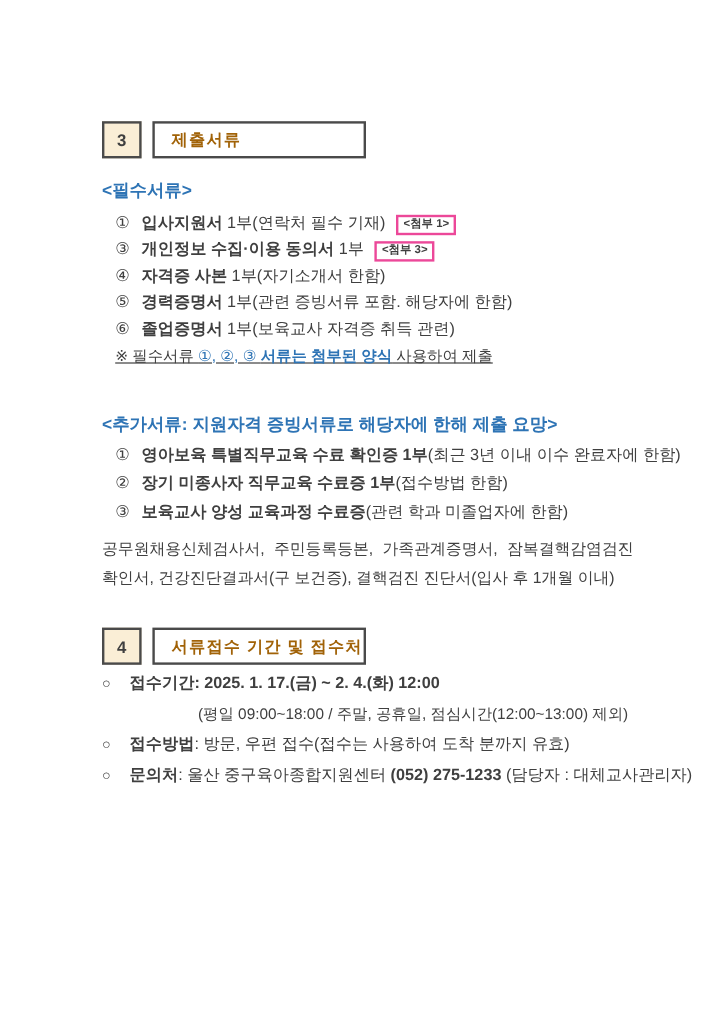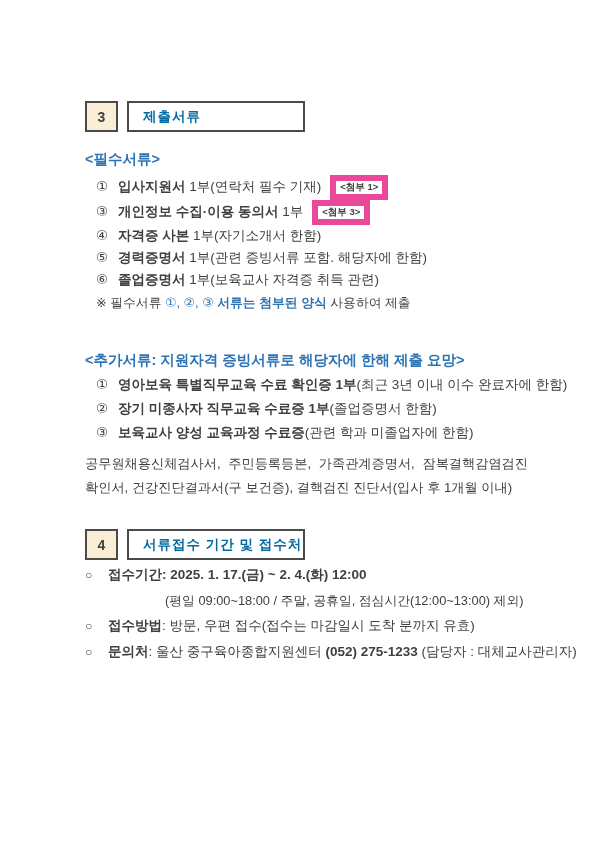--- a/index.html
+++ b/index.html
@@ -24,53 +24,54 @@
     display: flex; align-items: center; justify-content: center;
     font-weight: bold; font-size: 14px; color: #3f3f3f;
   }
   .title-box {
     width: 178px; height: 31px;
     margin-left: 9px;
     background: #ffffff;
     border: 2px solid #4a4a4a;
     display: flex; align-items: center;
     padding-left: 14px;
-    font-weight: bold; font-size: 13.5px; color: #0369a1;
+    font-weight: bold; font-size: 13.5px; color: #a16207;
     letter-spacing: 1px;
   }
   .blue-head {
     color: #2e74b5; font-weight: bold; font-size: 14.5px;
     margin-top: 17px; line-height: 20px;
     word-break: keep-all;
   }
   .items { margin-top: 6px; }
   .item {
     font-size: 13.5px; line-height: 22px;
     padding-left: 11px;
     word-break: keep-all;
     white-space: nowrap;
   }
   .cnum { display: inline-block; width: 22px; color: #3f3f3f; }
   .b { font-weight: bold; }
   .tag {
     display: inline-block;
-    border: 6px solid #ec4899;
+    border: 2px solid #ec4899;
     font-size: 9.5px; font-weight: bold;
     line-height: 12px;
     padding: 0 4px 1px 4px;
     margin-left: 9px;
     vertical-align: 1px;
     color: #3f3f3f;
     background: #ffffff;
   }
   .tag:empty { display: none; }
   .note {
     margin-top: 1px;
     padding-left: 11px;
     font-size: 12.8px; line-height: 21px;
+    text-decoration: underline;
     white-space: nowrap;
   }
   .blue { color: #2e74b5; }
   .add-items { margin-top: 3px; }
   .add-items .item { line-height: 24px; }
   .final-body {
     margin-top: 7px;
     font-size: 13.2px; line-height: 24px;
     word-break: keep-all;
     text-align: justify;
@@ -129,40 +130,40 @@
     <span>※ 필수서류 </span><span class="blue">①, ②, ③ </span><span class="blue b">서류는 첨부된 양식</span><span> 사용하여 제출</span>
   </div>
 
   <div class="blue-head gap-add">&lt;추가서류: 지원자격 증빙서류로 해당자에 한해 제출 요망&gt;</div>
 
   <div class="items add-items">
     <div class="item">
       <span class="cnum">①</span><span class="b">영아보육 특별직무교육 수료 확인증 1부</span><span>(최근 3년 이내 이수 완료자에 한함)</span>
     </div>
     <div class="item">
-      <span class="cnum">②</span><span class="b">장기 미종사자 직무교육 수료증 1부</span><span>(졸업증명서 한함)</span>
+      <span class="cnum">②</span><span class="b">장기 미종사자 직무교육 수료증 1부</span><span>(접수방법 한함)</span>
     </div>
     <div class="item">
       <span class="cnum">③</span><span class="b">보육교사 양성 교육과정 수료증</span><span>(관련 학과 미졸업자에 한함)</span>
     </div>
   </div>
 
   <div class="final-body">공무원채용신체검사서, 주민등록등본, 가족관계증명서, 잠복결핵감염검진 확인서, 건강진단결과서(구 보건증), 결핵검진 진단서(입사 후 1개월 이내)</div>
 
   <div class="sec-header sec4">
     <div class="num-box">4</div>
     <div class="title-box">서류접수 기간 및 접수처</div>
   </div>
 
   <div class="rows">
     <div class="row">
       <span class="bullet">○</span><span class="b">접수기간</span><span class="b">: </span><span class="b">2025. 1. 17.(금) ~ 2. 4.(화) 12:00</span>
     </div>
     <div class="subrow">(평일 09:00~18:00 / 주말, 공휴일, 점심시간(12:00~13:00) 제외)</div>
     <div class="row">
-      <span class="bullet">○</span><span class="b">접수방법</span><span>: 방문, 우편 접수(접수는 마감일시 도착 분까지 유효)</span>
+      <span class="bullet">○</span><span class="b">접수방법</span><span>: 방문, 우편 접수(접수는 사용하여 도착 분까지 유효)</span>
     </div>
     <div class="row">
       <span class="bullet">○</span><span class="b">문의처</span><span>: 울산 중구육아종합지원센터 </span><span class="b">(052) 275-1233</span><span> (담당자 : 대체교사관리자)</span>
     </div>
   </div>
 
 </div>
 
 </body></html>

